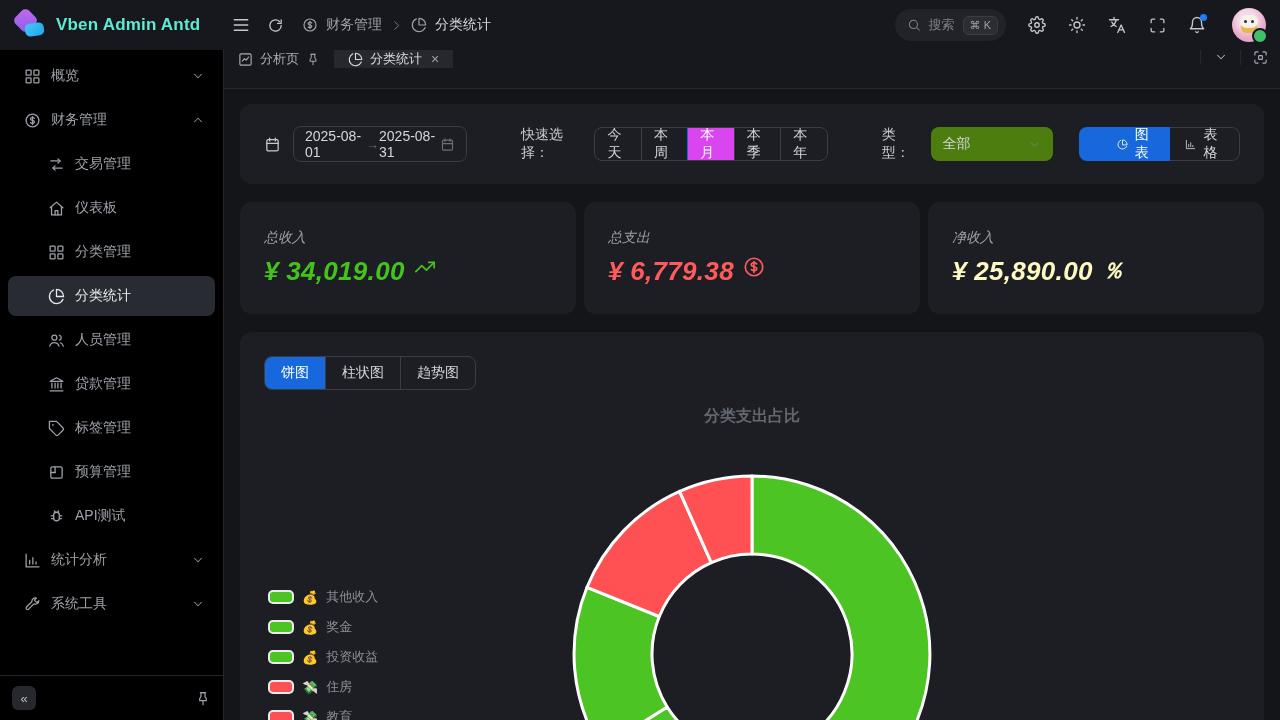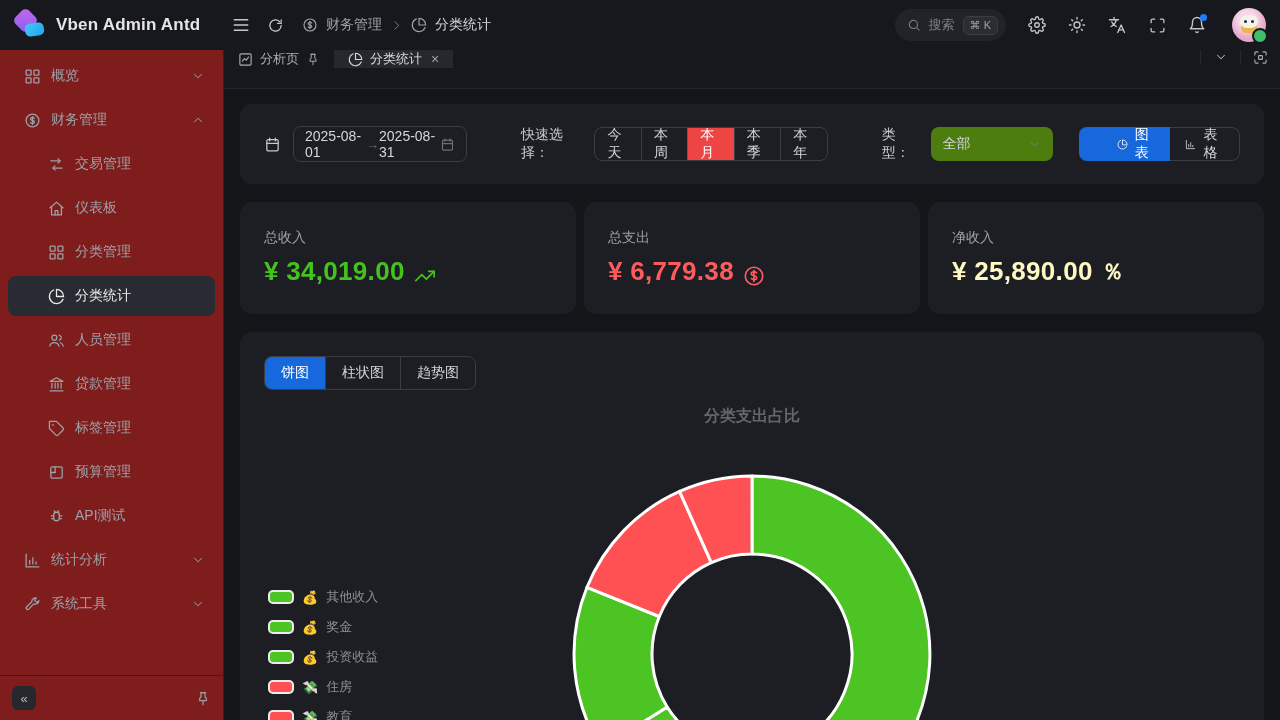--- a/index.html
+++ b/index.html
@@ -10,41 +10,41 @@
   .ic{stroke:currentColor;fill:none;stroke-width:1.8;stroke-linecap:round;stroke-linejoin:round;}
 
   
   .hdr{position:absolute;top:0;left:0;right:0;height:50px;background:#16181d;display:flex;align-items:center;z-index:5;}
   .brandbox{width:224px;flex:0 0 224px;display:flex;align-items:center;gap:10px;padding-left:14px;box-sizing:border-box;}
   .logo{width:32px;height:32px;position:relative;}
   .logo .p1{position:absolute;left:2px;top:2px;width:19px;height:19px;border-radius:5px;transform:rotate(45deg);
             background:linear-gradient(135deg,#c46be8,#8b5cf0);}
   .logo .p2{position:absolute;left:11px;top:14px;width:19px;height:13px;border-radius:5px;transform:rotate(-8deg);
             background:linear-gradient(135deg,#45c8f5,#1fa6ee);}
-  .brand{font-size:17px;font-weight:bold;color:#e5e5e5;letter-spacing:.2px;}
+  .brand{font-size:17px;font-weight:bold;color:#5eead4;letter-spacing:.2px;}
   .hbtn{width:34px;height:34px;border-radius:8px;display:flex;align-items:center;justify-content:center;color:#c3c6cc;cursor:pointer;}
   .crumb{display:flex;align-items:center;gap:8px;margin-left:10px;font-size:14px;color:#9da1a8;}
   .crumb .cur{color:#d4d7dc;}
   .crumbsep{color:#7a7e86;font-size:13px;display:flex;}
   .hspace{flex:1;}
   .searchpill{height:32px;border-radius:16px;background:#212329;display:flex;align-items:center;gap:8px;
               padding:0 8px 0 12px;margin-right:14px;cursor:pointer;}
   .searchpill .ph{font-size:13px;color:#7d818a;}
   .chip{font-size:11px;color:#9da1a8;background:#2b2d33;border:1px solid #3a3d43;border-radius:6px;padding:2px 6px;}
   .hicons{display:flex;align-items:center;gap:6px;margin-right:12px;}
   .bellwrap{position:relative;}
   .bellwrap .dot{position:absolute;top:6px;right:7px;width:7px;height:7px;border-radius:50%;background:#1f7bff;}
   .avatar{width:34px;height:34px;border-radius:50%;margin:0 14px 0 6px;position:relative;cursor:pointer;
           background:radial-gradient(circle at 45% 35%,#f6d9e8 0 30%,#e9aacb 60%,#dd95bd);overflow:visible;}
   .avatar .bot{position:absolute;left:8px;top:7px;width:18px;height:13px;border-radius:7px;background:#f5f2ec;box-shadow:0 6px 0 -1px #e8b74a;}
   .avatar .eye{position:absolute;width:3px;height:3px;border-radius:50%;background:#2a2c31;top:12px;}
   .avatar .status{position:absolute;right:-2px;bottom:-2px;width:12px;height:12px;border-radius:50%;background:#3fbf69;border:2px solid #16181d;}
 
   
-  .side{position:absolute;top:50px;left:0;width:224px;bottom:0;background:#7f1d1d;border-right:1px solid #24262b;
+  .side{position:absolute;top:50px;left:0;width:224px;bottom:0;background:#000000;border-right:1px solid #24262b;
         box-sizing:border-box;display:flex;flex-direction:column;}
   .menu{flex:1;padding:6px 8px;overflow:hidden;}
   .mi{height:40px;margin-bottom:4px;border-radius:8px;display:flex;align-items:center;gap:10px;padding:0 10px 0 16px;
       font-size:14px;color:#9da1a8;cursor:pointer;box-sizing:border-box;}
   .mi .lbl{flex:1;}
   .mi.sub{padding-left:40px;}
   .mi.active{background:#282b31;color:#e8eaed;}
   .mi .chev{color:#8a8e96;}
   .sfoot{height:44px;border-top:1px solid #24262b;display:flex;align-items:center;justify-content:space-between;padding:0 12px;}
   .collapsebtn{width:24px;height:24px;border-radius:6px;background:#26282e;color:#b9bcc3;font-size:13px;
@@ -78,24 +78,24 @@
   .qbtn.active{background:#1668dc;color:#fff;border-left-color:#1668dc;}
   .sel{height:34px;width:112px;background:#4d7c0f;border-radius:8px;display:flex;align-items:center;
        padding:0 12px;font-size:14px;color:#d3d6db;cursor:pointer;margin-left:2px;}
   .sel .chev{margin-left:auto;color:#7d818a;}
   .vtoggle{display:flex;height:34px;border-radius:8px;overflow:hidden;margin-left:16px;}
   .vbtn{display:flex;align-items:center;gap:7px;padding:0 15px;font-size:14px;cursor:pointer;}
   .vbtn.chart{background:#1668dc;color:#fff;padding-left:38px;}
   .vbtn.table{background:transparent;border:1px solid #3a3d44;border-left:none;border-radius:0 8px 8px 0;color:#d3d6db;}
 
   
-  .statrow{display:flex;gap:8px;margin-top:18px;}
+  .statrow{display:flex;gap:8px;margin-top:18px;font-style:italic;}
   .stat{flex:1;height:112px;padding:22px 24px;display:flex;flex-direction:column;justify-content:center;gap:9px;}
   .slabel{font-size:14px;color:#9da1a8;}
-  .sval{font-size:26px;font-weight:bold;display:flex;align-items:flex-end;gap:9px;letter-spacing:.3px;}
+  .sval{font-size:26px;font-weight:bold;display:flex;align-items:flex-start;gap:9px;letter-spacing:.3px;}
   .sval .suffix{font-size:22px;font-weight:bold;}
 
   
   .chartcard{margin-top:18px;height:560px;position:relative;overflow:hidden;}
   .seg{position:absolute;top:24px;left:24px;display:flex;border:1px solid #3a3d44;border-radius:8px;overflow:hidden;height:32px;}
   .segbtn{display:flex;align-items:center;padding:0 16px;font-size:14px;color:#d3d6db;cursor:pointer;border-left:1px solid #3a3d44;}
   .segbtn:first-child{border-left:none;}
   .segbtn.active{background:#1668dc;color:#fff;border-left-color:#1668dc;}
   .ctitle{position:absolute;top:74px;left:0;right:0;text-align:center;font-size:16px;font-weight:bold;color:#62666f;}
   .legend{position:absolute;left:28px;top:256px;display:flex;flex-direction:column;gap:12px;}
@@ -381,21 +381,21 @@
               <rect x="4" y="5" width="16" height="16" rx="2"></rect>
               <path d="M8 3v4M16 3v4"></path>
               <path d="M4 10.5h16"></path>
             </svg>
         </span>
       </div>
       <span class="flabel">快速选择：</span>
       <div class="qgroup">
         <span class="qbtn">今天</span>
         <span class="qbtn">本周</span>
-        <span class="qbtn active" style="background: #ef4444;">本月</span>
+        <span class="qbtn active" style="background: #d946ef;">本月</span>
         <span class="qbtn">本季</span>
         <span class="qbtn">本年</span>
       </div>
       <span class="flabel">类型：</span>
       <div class="sel">
         <span>全部</span>
         <span class="chev">
           <svg class="ic" width="13" height="13" viewBox="0 0 24 24">
               <path d="M6 9l6 6 6-6"></path>
             </svg>

